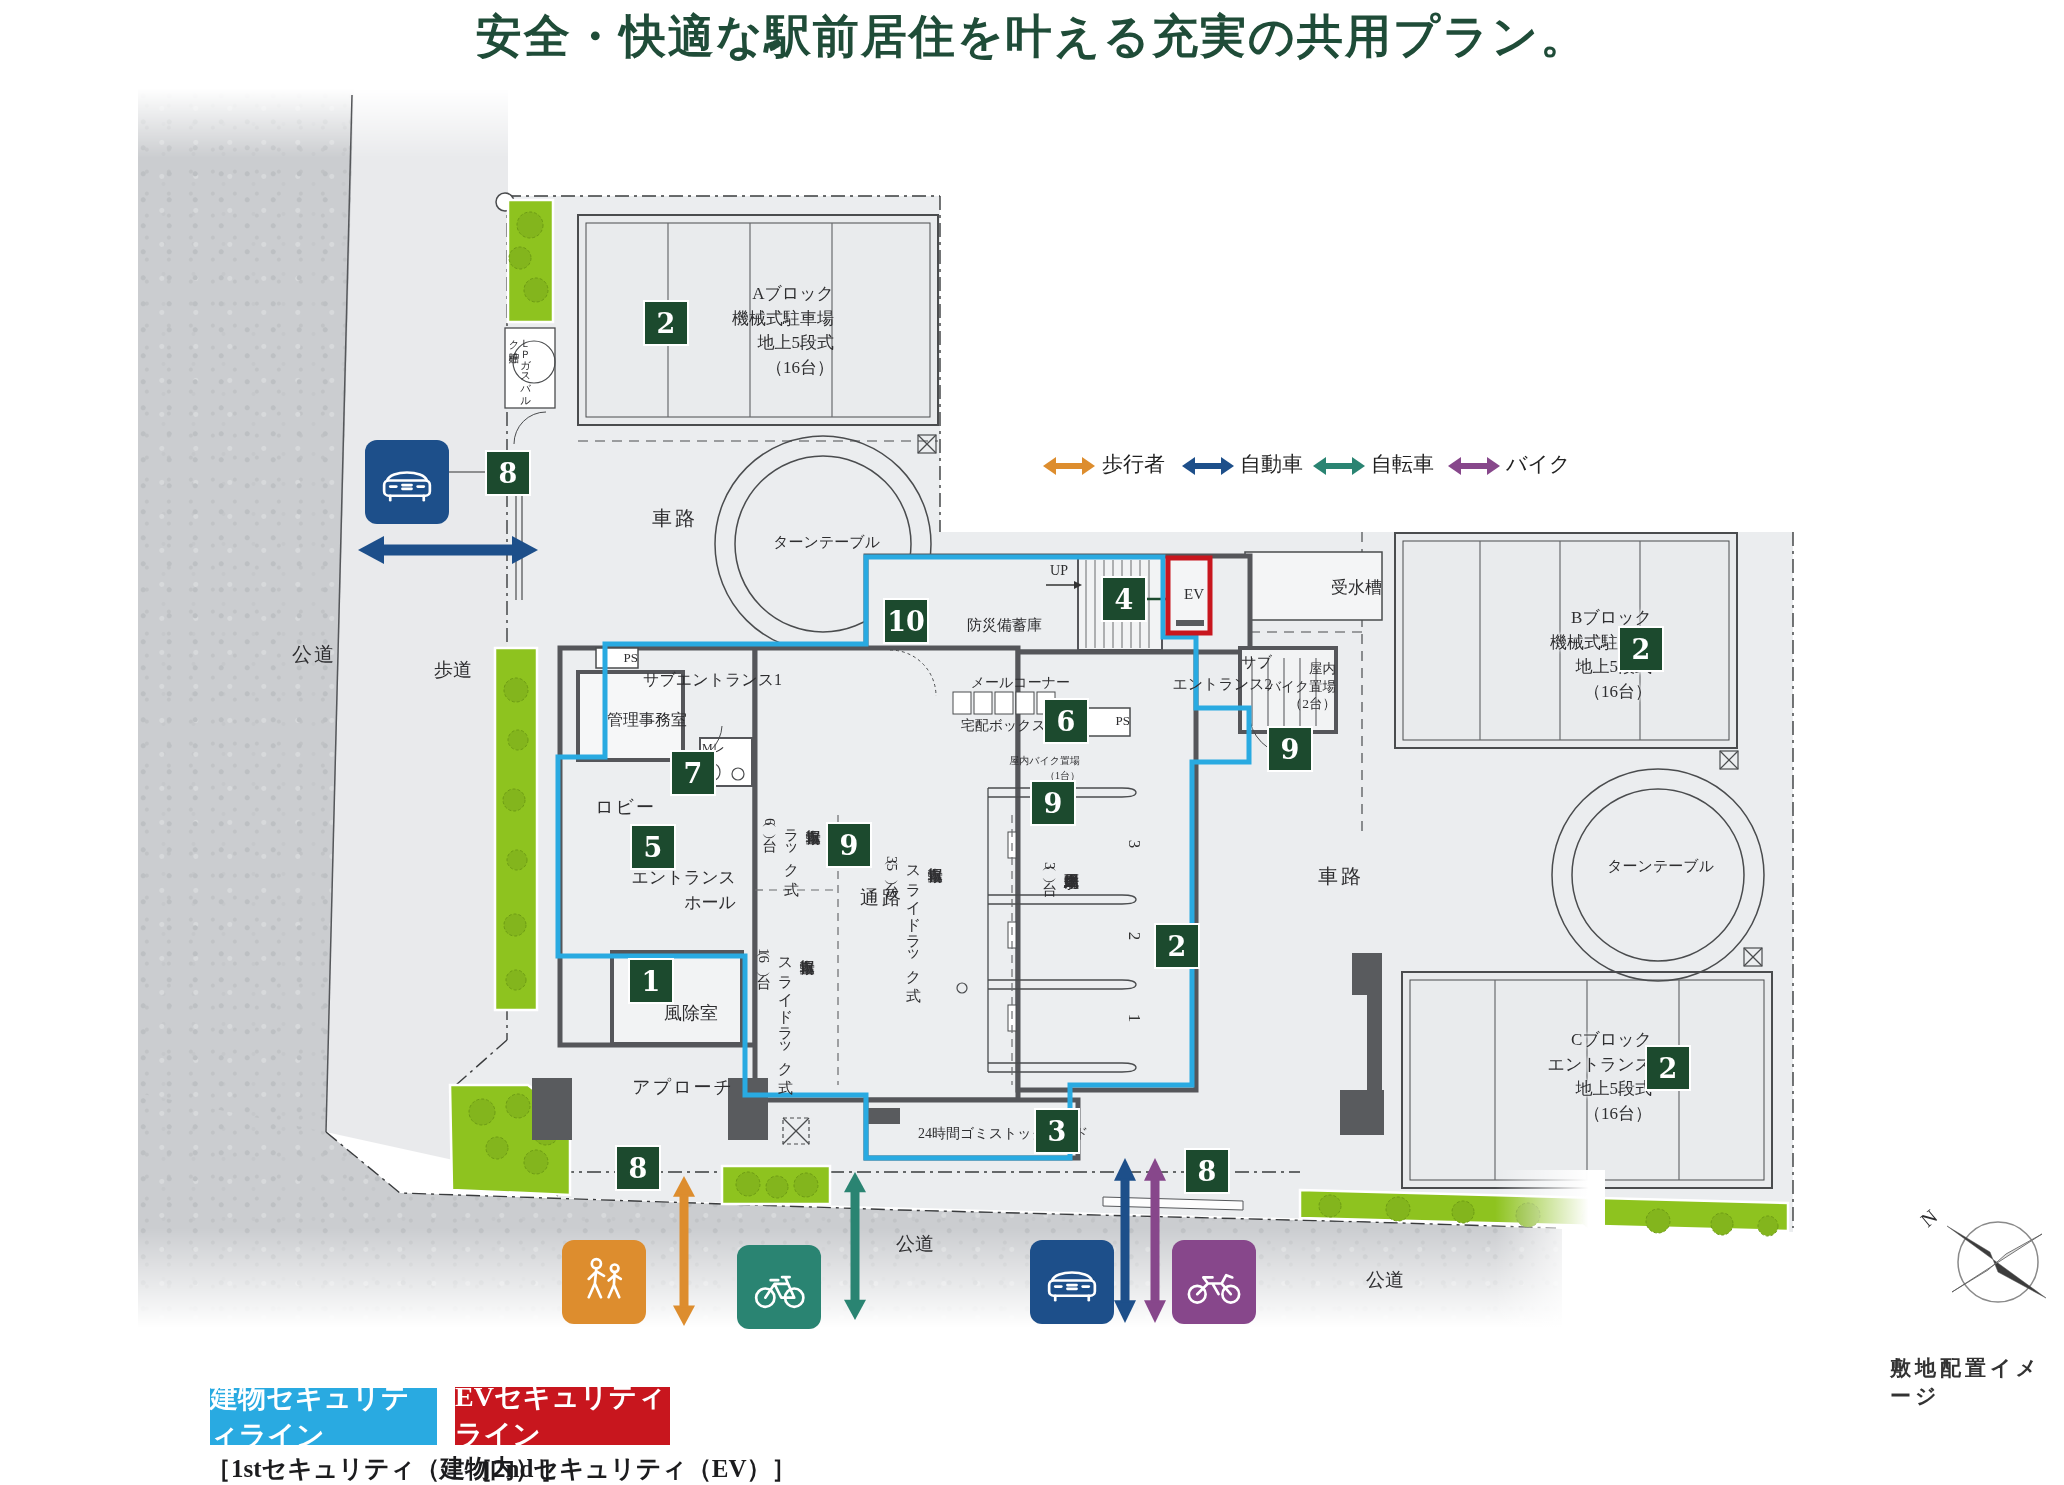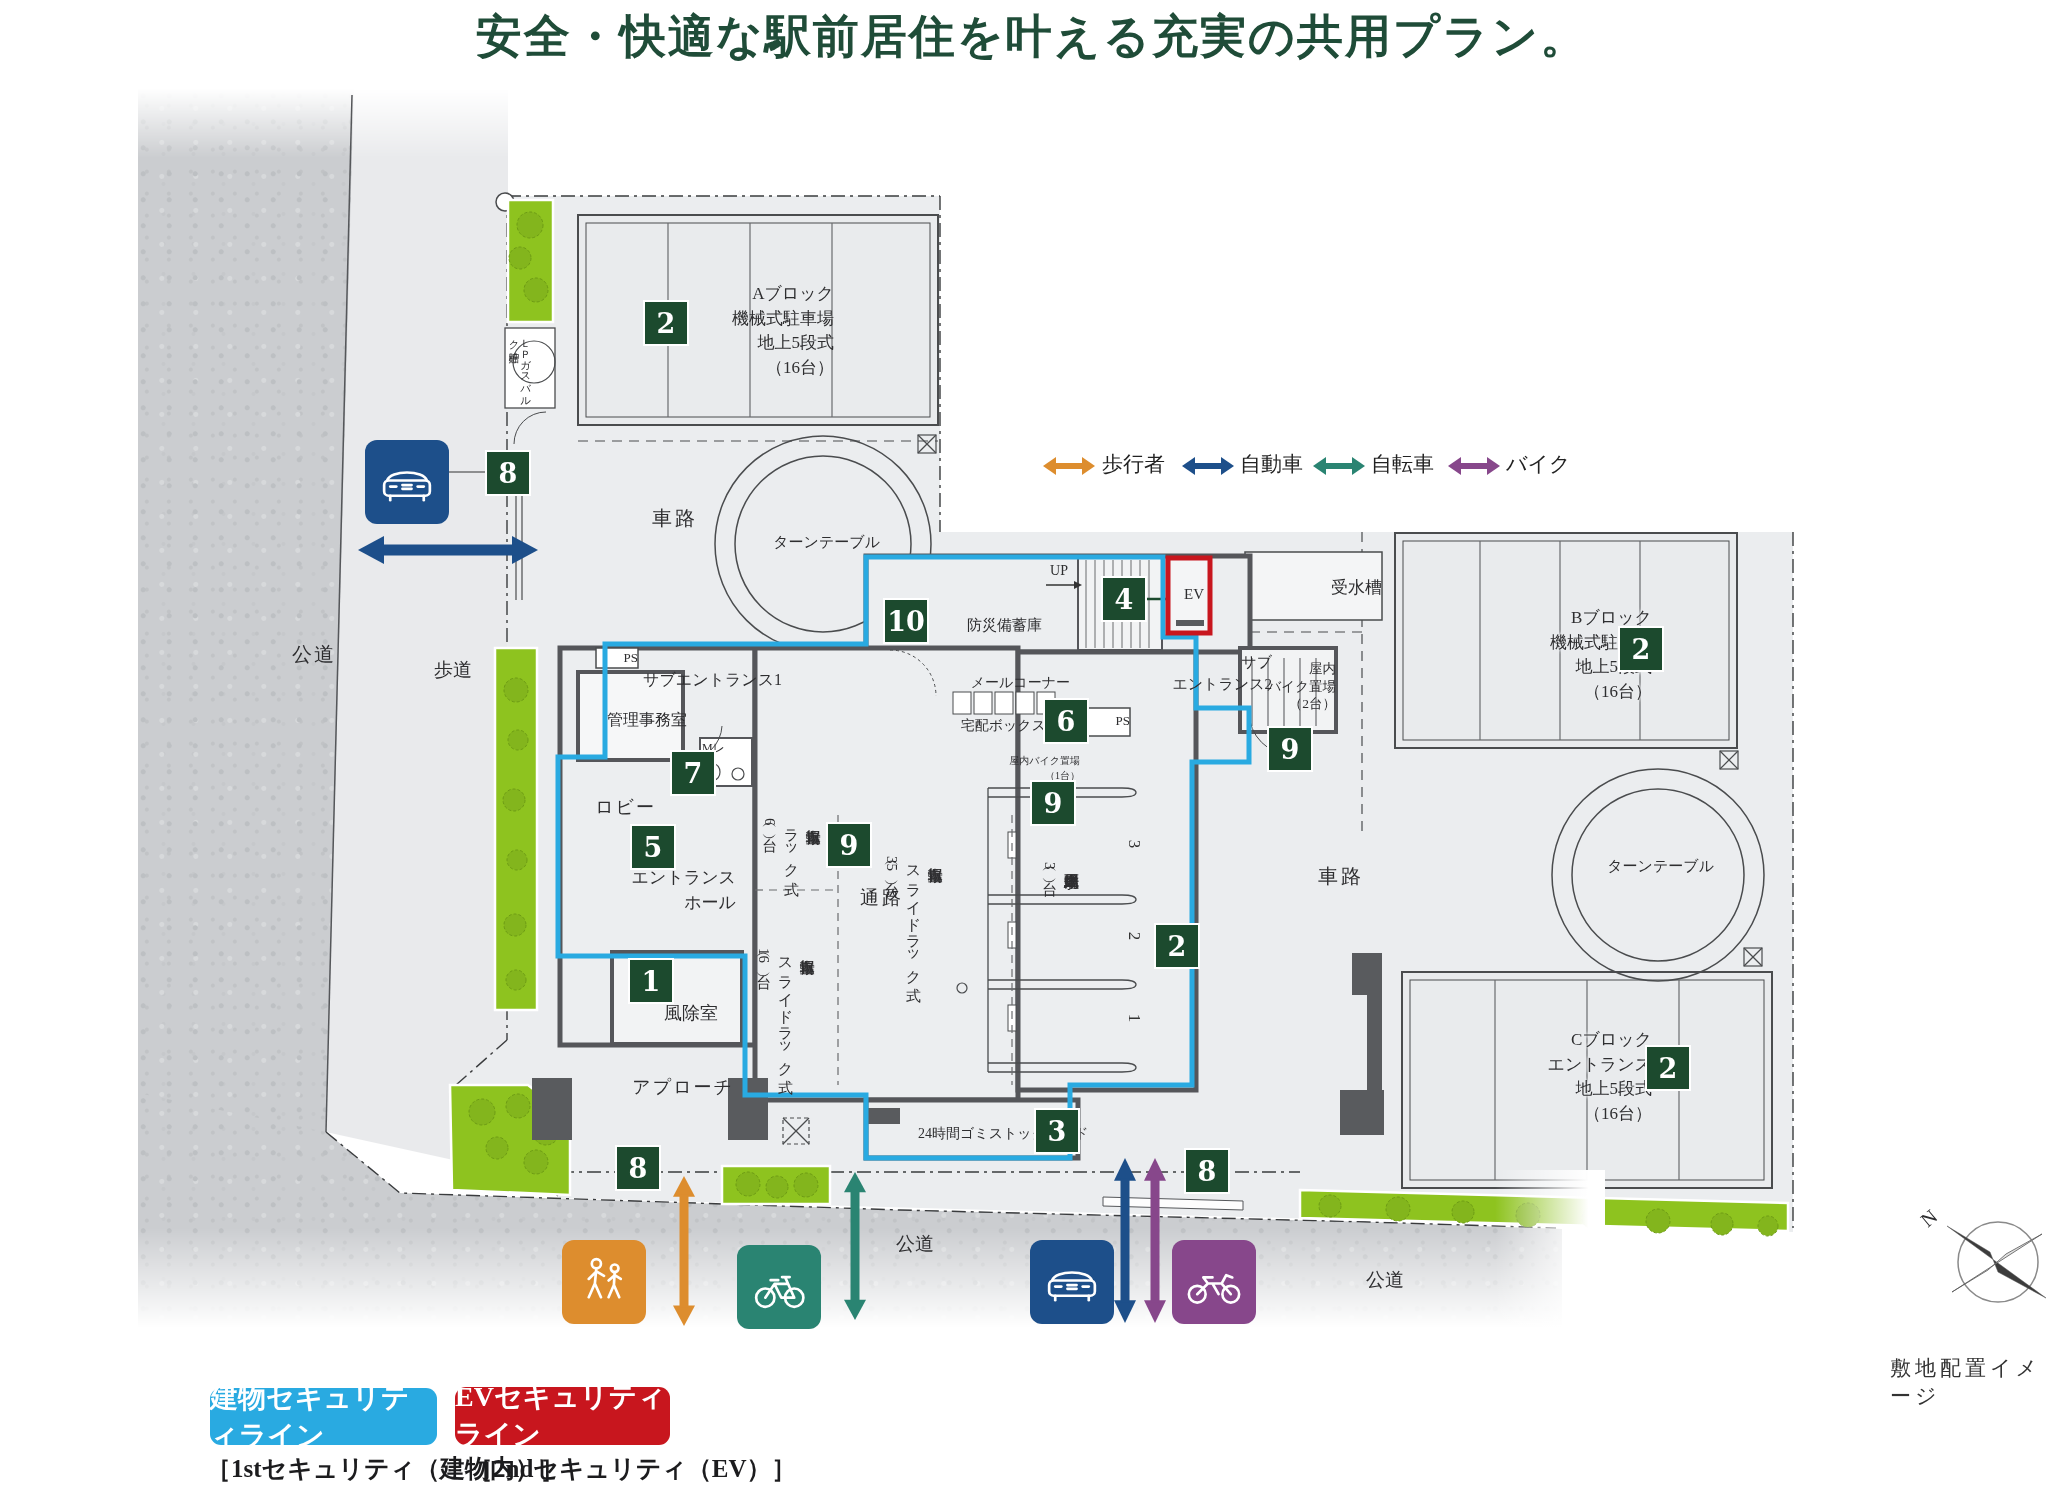--- a/index.html
+++ b/index.html
@@ -27,21 +27,21 @@
     -webkit-mask-image:linear-gradient(180deg,transparent 0,#000 70px);
     mask-image:linear-gradient(180deg,transparent 0,#000 70px);}
   .fade-r{position:absolute;left:1495px;top:1170px;width:110px;height:170px;
     background:linear-gradient(90deg,rgba(255,255,255,0),#fff 85%);}
   
   .lbl{position:absolute;color:#2e2e30;white-space:pre-line;line-height:1.45;
        font-family:"Liberation Serif",serif;}
   .ctr{text-align:right;}
   .halo{text-shadow:0 0 3px #ebedef,0 0 3px #ebedef,0 0 5px #ebedef,0 0 5px #ebedef;}
   .vt{writing-mode:vertical-rl;}
-  .ls2{letter-spacing:2px;} .ls3{letter-spacing:3px;} .ls4{letter-spacing:4px;}
+  .ls2{letter-spacing:2px;} .ls3{letter-spacing:3px;} .ls4{letter-spacing:4px;font-weight:bold;}
   
   .badge{position:absolute;width:42px;height:42px;background:#1c4a2e;color:#fff;
     display:flex;align-items:center;justify-content:center;
     font:600 27px "DejaVu Serif",serif;box-shadow:0 0 0 2px #fff;}
   
   .title{position:absolute;left:0;top:6px;width:2064px;text-align:center;
     font-size:46px;font-weight:700;color:#1f4c38;letter-spacing:2px;}
   
   .leglbl{position:absolute;font-size:21px;color:#222;}
   
@@ -50,21 +50,21 @@
   .bg-orange{background:#dd8d2e;} .bg-blue{background:#1d4f8a;}
   .bg-teal{background:#2a8472;} .bg-purple{background:#87478b;}
   .iconbox svg{stroke:#fff;fill:none;stroke-width:3.5;stroke-linecap:round;stroke-linejoin:round;}
   
   .ar-orange line{stroke:#dd8d2e;} .ar-orange polygon{fill:#dd8d2e;}
   .ar-blue line{stroke:#1d4f8a;} .ar-blue polygon{fill:#1d4f8a;}
   .ar-teal line{stroke:#2a8472;} .ar-teal polygon{fill:#2a8472;}
   .ar-purple line{stroke:#87478b;} .ar-purple polygon{fill:#87478b;}
   
   .secbox{position:absolute;display:flex;align-items:center;justify-content:center;
-    color:#fff;font-weight:700;font-size:28px;font-family:"Liberation Serif",serif;border-radius:11px;}
+    color:#fff;font-weight:700;font-size:28px;font-family:"Liberation Serif",serif;}
   .sec-cyan{background:#29aae1;} .sec-red{background:#c8161e;}
   .subsec{position:absolute;font-size:25px;color:#1c1c1e;font-weight:600;}
   .caption{position:absolute;font-size:21px;color:#333;}
   .slotnum{position:absolute;width:28px;text-align:center;font-size:17px;color:#333;
     transform:rotate(90deg);}
 </style>
 </head>
 <body>
 
 <div class="road road-left"></div>

